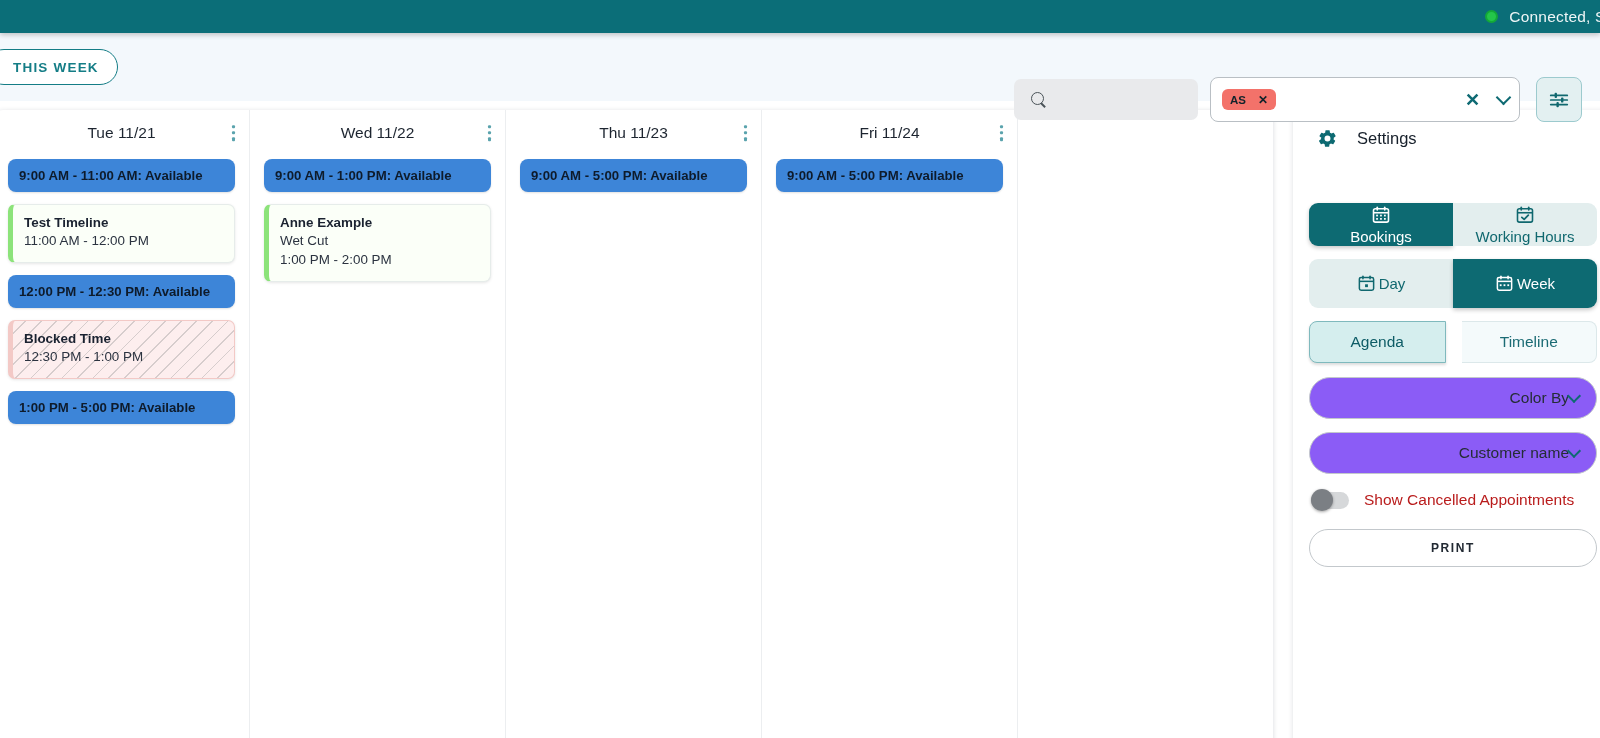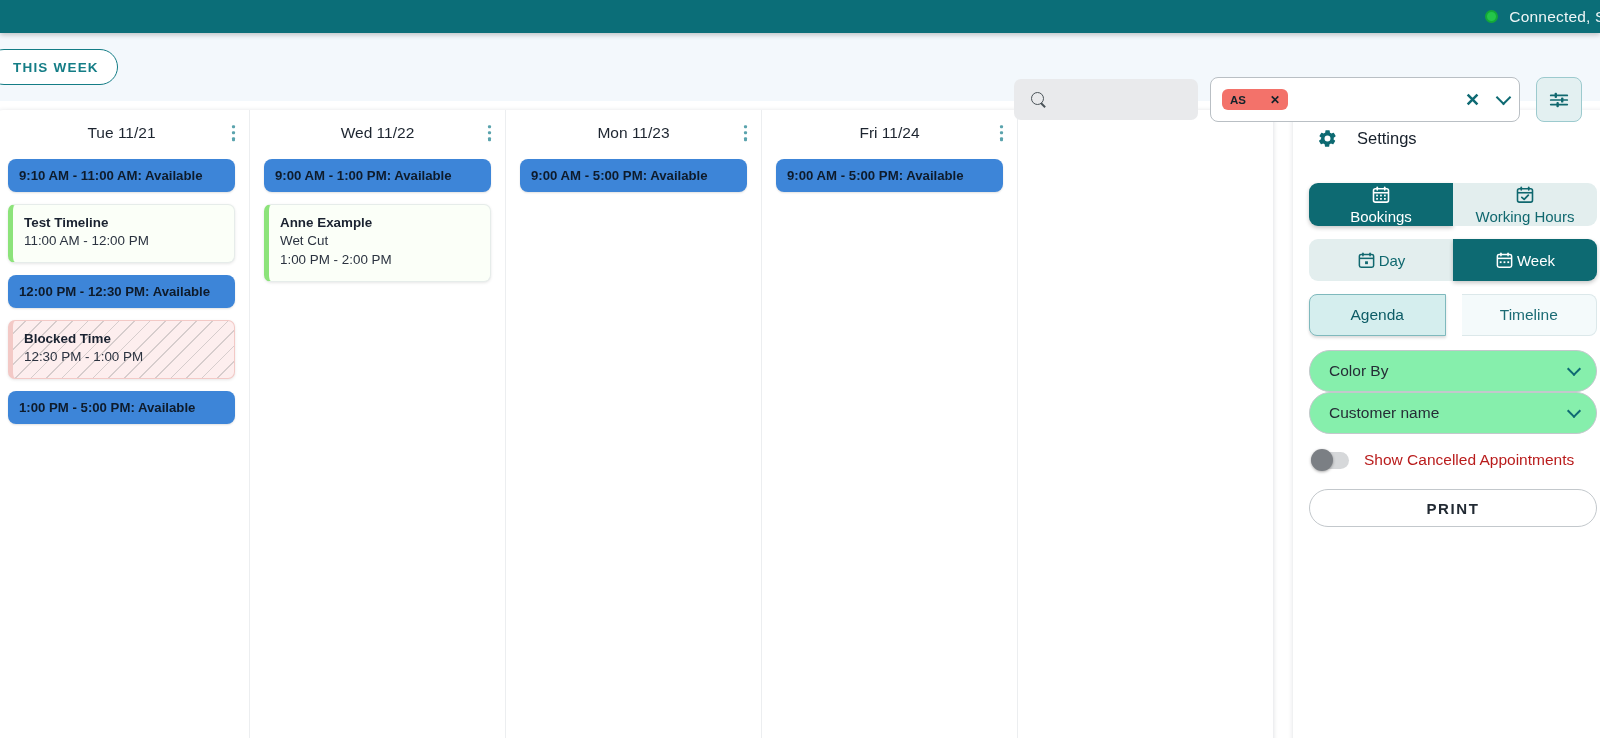--- a/index.html
+++ b/index.html
@@ -59,21 +59,21 @@
     transform-origin: left center;
   }
   .selectbox {
     position: absolute; left: 1210px; top: 44px;
     width: 310px; height: 45px;
     background: #ffffff;
     border: 1.4px solid #b9bfc4; border-radius: 8px;
     display: flex; align-items: center; padding: 0 10px 0 11px;
   }
   .chip {
-    display: inline-flex; align-items: center; gap: 24px;
+    display: inline-flex; align-items: center; gap: 12px;
     background: #f3726a; border-radius: 6px;
     height: 21px; padding: 0 8px;
     color: #12232b; font-size: 11.5px; font-weight: 600;
   }
   .chip-x { font-size: 12px; font-weight: 800; color: #11222a; }
   .sel-spacer { flex: 1; }
   .sel-clear { color: #0e6a73; font-size: 18px; font-weight: 700; margin-right: 18px; }
   .chev {
     width: 11px; height: 11px;
     border-right: 2.3px solid #0e6a73; border-bottom: 2.3px solid #0e6a73;
@@ -142,67 +142,67 @@
   .ev-time { font-size: 13.4px; font-weight: 400; color: #2b3340; line-height: 1.4; }
 
   
   .settings {
     position: absolute; left: 1293px; top: 110px;
     width: 320px; height: 640px;
     background: #ffffff; border-radius: 9px;
     box-shadow: 0 1px 5px rgba(25,40,60,0.15);
     padding: 18px 16px 0 16px;
   }
-  .set-head { display: flex; align-items: center; gap: 19px; margin-bottom: 34px; padding-left: 8px;}
+  .set-head { display: flex; align-items: center; gap: 19px; margin-bottom: 54px; padding-left: 8px;}
   .set-title { font-size: 16.5px; color: #17202b; }
 
   .segrow { display: flex; margin-bottom: 13px; border-radius: 9px; }
   .seg {
     flex: 1; height: 43px;
     display: flex; flex-direction: column; align-items: center; justify-content: center; gap: 3px;
     font-size: 15px;
   }
-  .seg.v2 { height: 42px; flex-direction: row; }
+  .seg.v2 { height: 49px; flex-direction: row; }
   .seg-off { background: #e3eeee; color: #10686f; }
   .seg-on  { background: #0d6a72; color: #ffffff; box-shadow: 0 2px 4px rgba(0,0,0,0.22); }
   .r-left  { border-radius: 9px 0 0 9px; }
   .r-right { border-radius: 0 9px 9px 0; }
 
   .tabrow { display: flex; margin-bottom: 14px; }
   .tab {
     flex: 1; height: 42px; display: flex; align-items: center; justify-content: center;
     font-size: 15.5px;
   }
   .tab-on  { background: #d5eeee; color: #0d5c66; border: 1.4px solid #7fb9bd; border-radius: 8px 0 0 8px; box-shadow: 0 2px 3px rgba(0,0,0,0.14); position: relative; z-index: 2; }
   .tab-off { background: #f4fafb; color: #1b6b74; border: 1.4px solid #dce8ea; border-left: none; border-radius: 0 8px 8px 0; margin-left: 16px; }
 
   .dd {
-    height: 42px; 
+    height: 42px; margin-bottom: 13px;
     border: 1.3px solid #c3c8cc; border-radius: 21px;
-    display: flex; align-items: center; justify-content: space-between;
+    display: flex; align-items: center; justify-content: flex-end;
     padding: 0 17px 0 19px;
-    font-size: 15.5px; color: #252d36; background: #86efac;
+    font-size: 15.5px; color: #252d36; background: #8b5cf6;
   }
   .dd .chev { width: 10px; height: 10px; border-width: 2.2px; }
 
   .togrow { display: flex; align-items: center; gap: 15px; margin: 17px 0 20px 2px; }
   .toggle {
     width: 38px; height: 17px; border-radius: 9px; background: #d6d8da; position: relative;
   }
   .toggle .knob {
     position: absolute; left: 0; top: -2.5px;
     width: 22px; height: 22px; border-radius: 50%;
     background: #7b7f84; box-shadow: 0 1px 3px rgba(0,0,0,0.35);
   }
   .tog-label { font-size: 15.5px; color: #b91c1c; }
 
   .printbtn {
     height: 38px; border: 1.3px solid #c3c8cc; border-radius: 19px;
     display: flex; align-items: center; justify-content: center;
-    font-size: 15px; font-weight: 700; letter-spacing: 1.6px; color: #222a33;
+    font-size: 12px; font-weight: 700; letter-spacing: 1.6px; color: #222a33;
     background: #fff;
   }
 </style>
 </head>
 <body>
 
 <div class="app">
 
   <div class="topbar">
     <div class="conn">
@@ -250,21 +250,21 @@
         <div class="col">
           <div class="col-head">
             <span class="col-title">Tue 11/21</span>
             <span class="kebab">
               <i></i>
               <i></i>
               <i></i>
             </span>
           </div>
           <div class="events">
-            <div class="ev-avail">9:10 AM - 11:00 AM: Available</div>
+            <div class="ev-avail">9:00 AM - 11:00 AM: Available</div>
             <div class="ev-card">
               <div class="ev-name">Test Timeline</div>
               <div class="ev-time">11:00 AM - 12:00 PM</div>
             </div>
             <div class="ev-avail">12:00 PM - 12:30 PM: Available</div>
             <div class="ev-card blocked">
               <div class="ev-name">Blocked Time</div>
               <div class="ev-time">12:30 PM - 1:00 PM</div>
             </div>
             <div class="ev-avail">1:00 PM - 5:00 PM: Available</div>
@@ -283,21 +283,21 @@
             <div class="ev-avail">9:00 AM - 1:00 PM: Available</div>
             <div class="ev-card">
               <div class="ev-name">Anne Example</div>
               <div class="ev-sub">Wet Cut</div>
               <div class="ev-time">1:00 PM - 2:00 PM</div>
             </div>
           </div>
         </div>
         <div class="col">
           <div class="col-head">
-            <span class="col-title">Mon 11/23</span>
+            <span class="col-title">Thu 11/23</span>
             <span class="kebab">
               <i></i>
               <i></i>
               <i></i>
             </span>
           </div>
           <div class="events">
             <div class="ev-avail">9:00 AM - 5:00 PM: Available</div>
           </div>
         </div>

